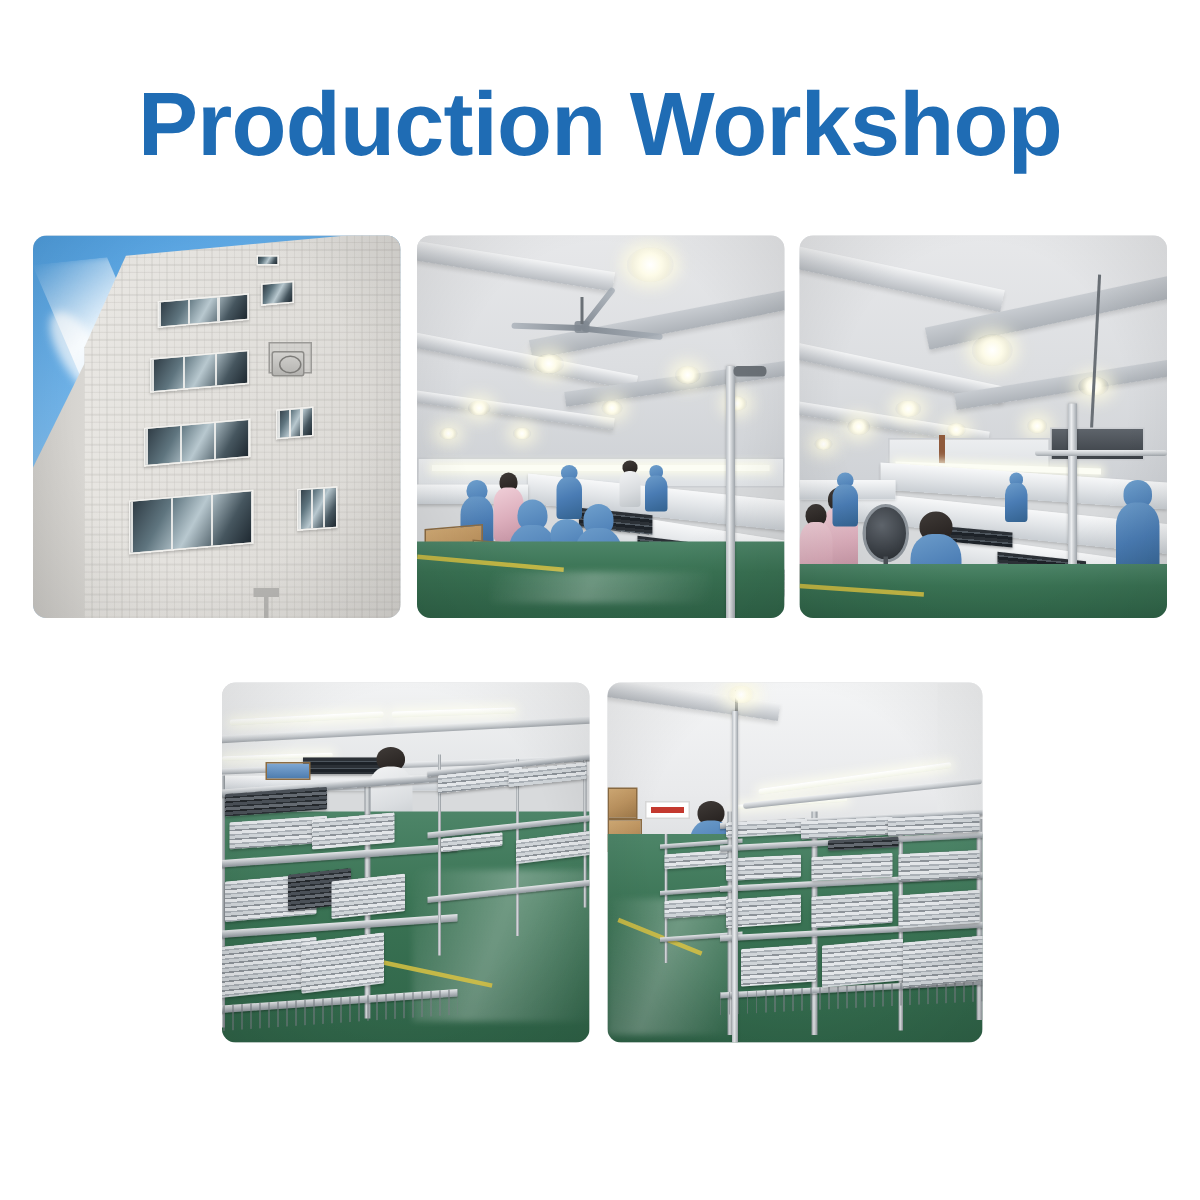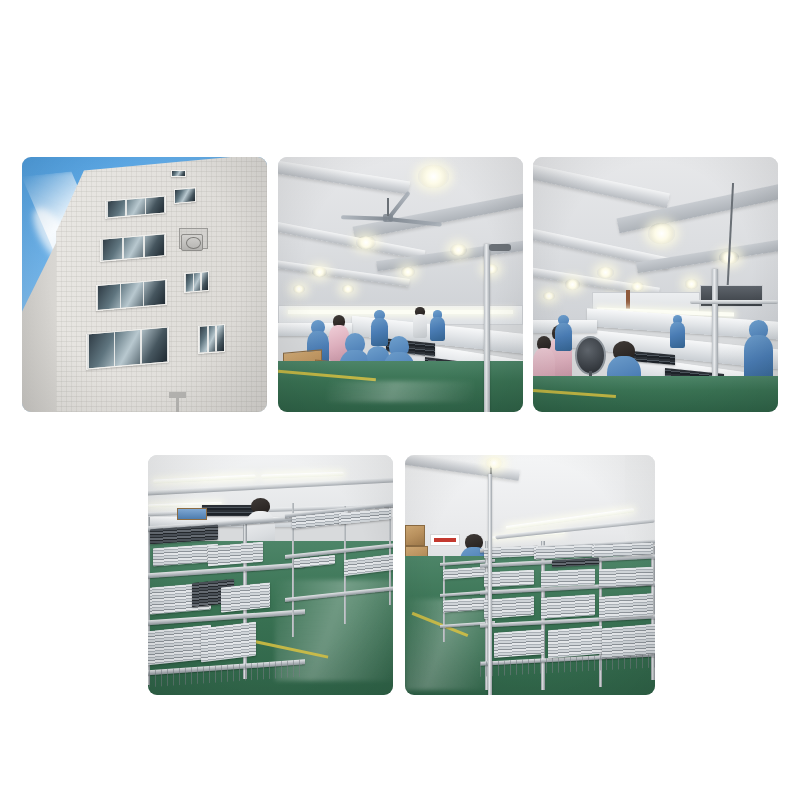--- a/index.html
+++ b/index.html
@@ -271,20 +271,21 @@
     position: absolute; inset: 0;
     pointer-events: none;
     background: radial-gradient(ellipse at 50% 45%, rgba(0,0,0,0) 55%, rgba(0,0,0,.10) 100%);
   }
 </style>
 </head>
 <body>
 
 <div class="page">
 
+  <h1 class="title">Production Workshop</h1>
 
   <figure class="photo" id="p1" style="left:22px; top:157px; width:245px; height:255px;">
     <div class="scene">
       <div class="sky"></div>
       <div class="contrail"></div>
       <div class="cloudwisp"></div>
 
       <div class="bldg-left"></div>
       <div class="bldg-face"></div>
       <div class="tile-tex"></div>

